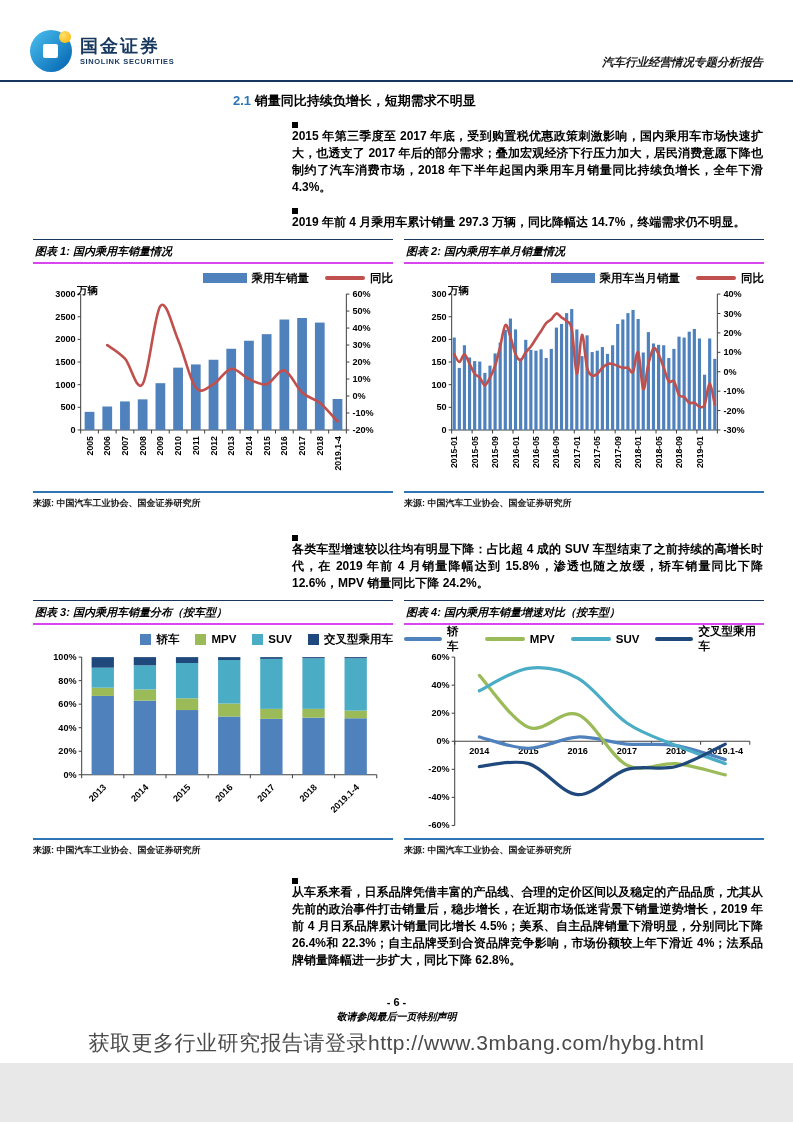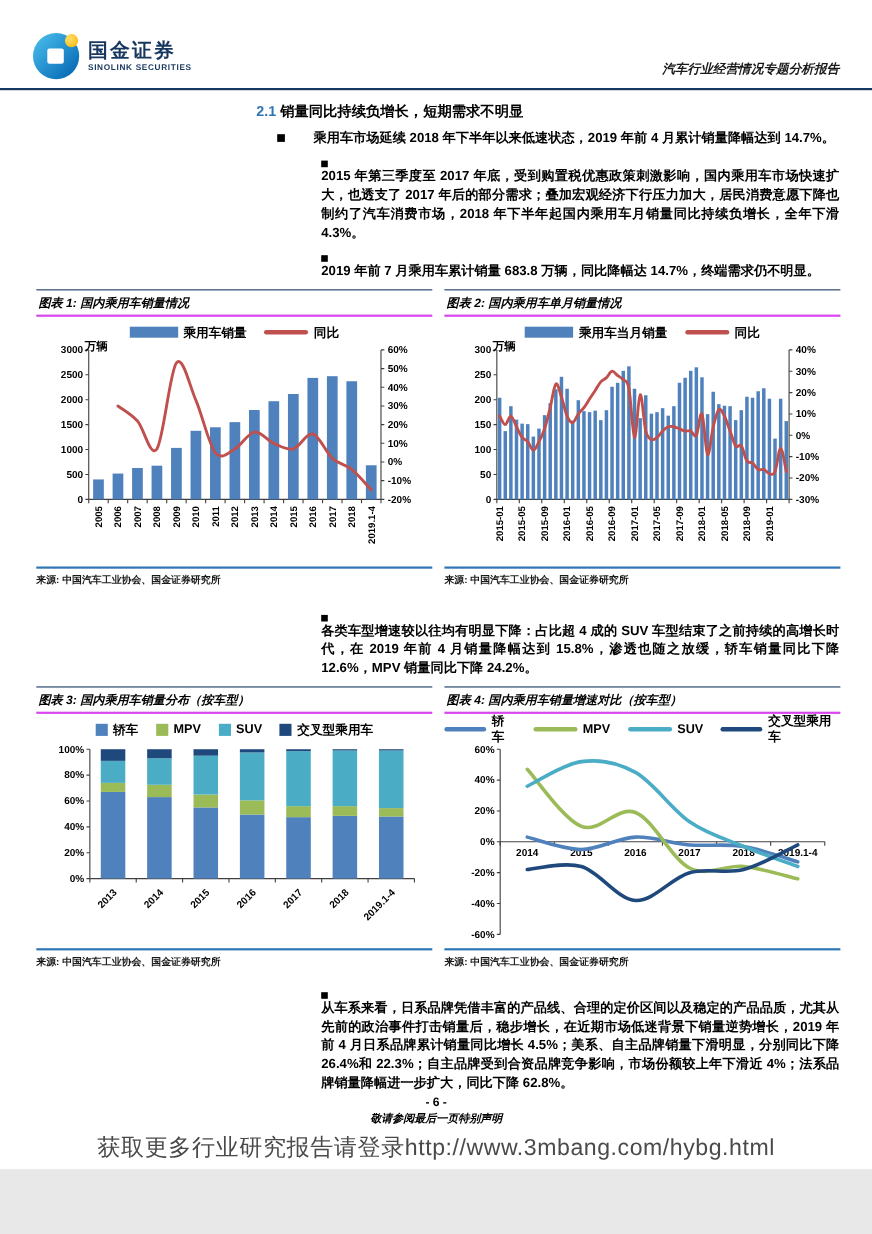--- a/index.html
+++ b/index.html
@@ -25,21 +25,21 @@
   .lvl1{margin-left:252px;}
   .lvl1 .sq{margin-right:26px;}
   .lvl2{margin-left:292px;flex-direction:column;}
   .lvl2 .sq{width:6px;height:6px;margin-right:22px;}
   
   .fig-row{display:flex;gap:11px;margin:8px 30px 0 33px;}
   .fig{margin:0;width:360px;flex:0 0 auto;}
   .fig-title{border-top:1.5px solid #17375E;border-bottom:2px solid #d946ef;
              font-size:11px;font-weight:800;font-style:italic;color:#000;padding:4px 2px 3px 2px;}
   .fig-body{position:relative;padding-top:4px;}
-  .legend{display:flex;justify-content:center;align-items:center;gap:16px;height:20px;}
+  .legend{display:flex;justify-content:flex-end;align-items:center;gap:16px;height:20px;}
   .legend-item{display:flex;align-items:center;gap:5px;font-size:11.5px;font-weight:700;}
   .sw{display:inline-block;}
   .sw-bar{width:44px;height:10px;}
   .sw-line{width:40px;height:3.5px;border-radius:2px;}
   .sw-square{width:11px;height:11px;}
   .unit{position:absolute;left:44px;top:20px;font-size:10.5px;font-weight:800;}
   .chart svg{display:block;width:100%;height:auto;}
   .fig-source{border-top:2px solid #2E75B6;margin-top:2px;padding-top:4px;font-size:9px;font-weight:700;color:#1a1a1a;}
   
   .mt-big{margin-top:20px;}
@@ -66,31 +66,27 @@
         <span class="brand-cn">国金证券</span>
         <span class="brand-en">SINOLINK SECURITIES</span>
       </span>
     </div>
     <div class="report-type">汽车行业经营情况专题分析报告</div>
   </header>
 
   <main>
     <h2><span class="num">2.1</span> <span>销量同比持续负增长，短期需求不明显</span></h2>
 
-    <div class="bullet lvl1">
-      <span class="sq"></span>
-      <p>乘用车市场延续 2018 年下半年以来低速状态，2019 年前 4 月累计销量降幅达到 14.7%。</p>
-    </div>
     <div class="bullet lvl2">
       <span class="sq"></span>
       <p>2015 年第三季度至 2017 年底，受到购置税优惠政策刺激影响，国内乘用车市场快速扩大，也透支了 2017 年后的部分需求；叠加宏观经济下行压力加大，居民消费意愿下降也制约了汽车消费市场，2018 年下半年起国内乘用车月销量同比持续负增长，全年下滑 4.3%。</p>
     </div>
     <div class="bullet lvl2">
       <span class="sq"></span>
-      <p>2019 年前 7 月乘用车累计销量 683.8 万辆，同比降幅达 14.7%，终端需求仍不明显。</p>
+      <p>2019 年前 4 月乘用车累计销量 297.3 万辆，同比降幅达 14.7%，终端需求仍不明显。</p>
     </div>
 
     <div class="fig-row">
       <figure class="fig">
         <div class="fig-title">图表 1: 国内乘用车销量情况</div>
         <div class="fig-body">
           <div class="legend">
               <span class="legend-item">
                 <span class="sw sw-bar" style="background: rgb(79, 129, 189);"></span>
                 <span>乘用车销量</span>

